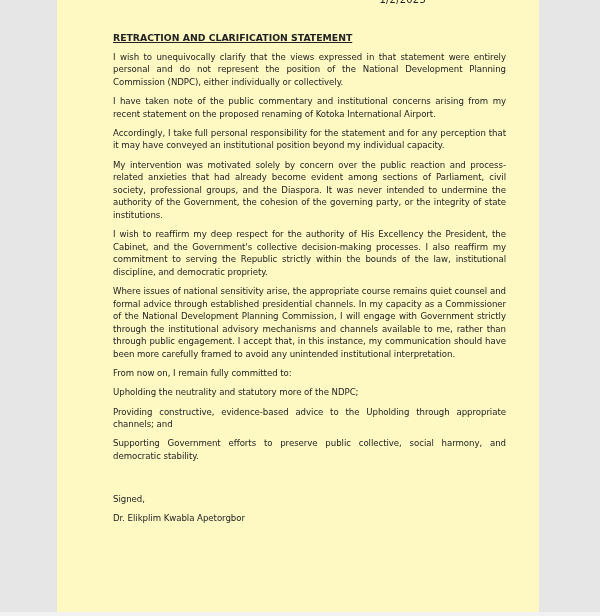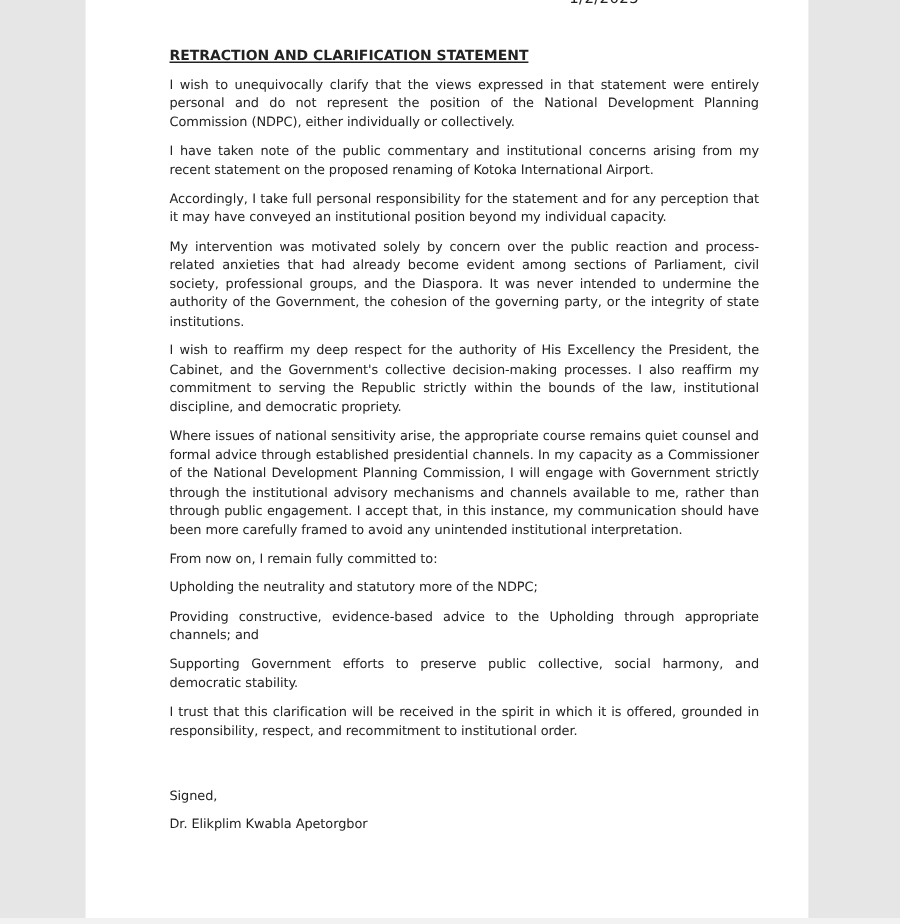--- a/index.html
+++ b/index.html
@@ -4,21 +4,21 @@
 <style>
   html, body { margin: 0; padding: 0; }
   body {
     width: 600px; height: 616px; overflow: hidden;
     background: #e6e6e6;
     position: relative;
     font-family: "DejaVu Sans", sans-serif;
   }
   .page {
     position: absolute; left: 57px; top: 0; width: 482px; height: 612px;
-    background: #ffffff;
+    background: #fef9c3;
     box-shadow: 0 0 1px rgba(0,0,0,0.08);
   }
   .date {
     position: absolute; right: 113px; top: -6px;
     font-size: 10px; color: #222; letter-spacing: 0.2px;
   }
   .content {
     position: absolute; left: 56px; top: 32px; width: 393px;
     color: #222;
     font-size: 8.6px;
@@ -46,19 +46,18 @@
     <p class="para">I wish to unequivocally clarify that the views expressed in that statement were entirely personal and do not represent the position of the National Development Planning Commission (NDPC), either individually or collectively.</p>
     <p class="para">I have taken note of the public commentary and institutional concerns arising from my recent statement on the proposed renaming of Kotoka International Airport.</p>
     <p class="para">Accordingly, I take full personal responsibility for the statement and for any perception that it may have conveyed an institutional position beyond my individual capacity.</p>
     <p class="para">My intervention was motivated solely by concern over the public reaction and process-related anxieties that had already become evident among sections of Parliament, civil society, professional groups, and the Diaspora. It was never intended to undermine the authority of the Government, the cohesion of the governing party, or the integrity of state institutions.</p>
     <p class="para">I wish to reaffirm my deep respect for the authority of His Excellency the President, the Cabinet, and the Government's collective decision-making processes. I also reaffirm my commitment to serving the Republic strictly within the bounds of the law, institutional discipline, and democratic propriety.</p>
     <p class="para">Where issues of national sensitivity arise, the appropriate course remains quiet counsel and formal advice through established presidential channels. In my capacity as a Commissioner of the National Development Planning Commission, I will engage with Government strictly through the institutional advisory mechanisms and channels available to me, rather than through public engagement. I accept that, in this instance, my communication should have been more carefully framed to avoid any unintended institutional interpretation.</p>
     <p class="para">From now on, I remain fully committed to:</p>
     <p class="para">Upholding the neutrality and statutory more of the NDPC;</p>
     <p class="para">Providing constructive, evidence-based advice to the Upholding through appropriate channels; and</p>
     <p class="para">Supporting Government efforts to preserve public collective, social harmony, and democratic stability.</p>
-    <p class="para">I trust that this clarification will be received in the spirit in which it is offered, grounded in responsibility, respect, and recommitment to institutional order.</p>
     <div class="sign-gap"></div>
     <p class="para">Signed,</p>
     <p class="para">Dr. Elikplim Kwabla Apetorgbor</p>
   </div>
 </div>
 <div class="bottom-strip"></div>
 
 </body></html>

